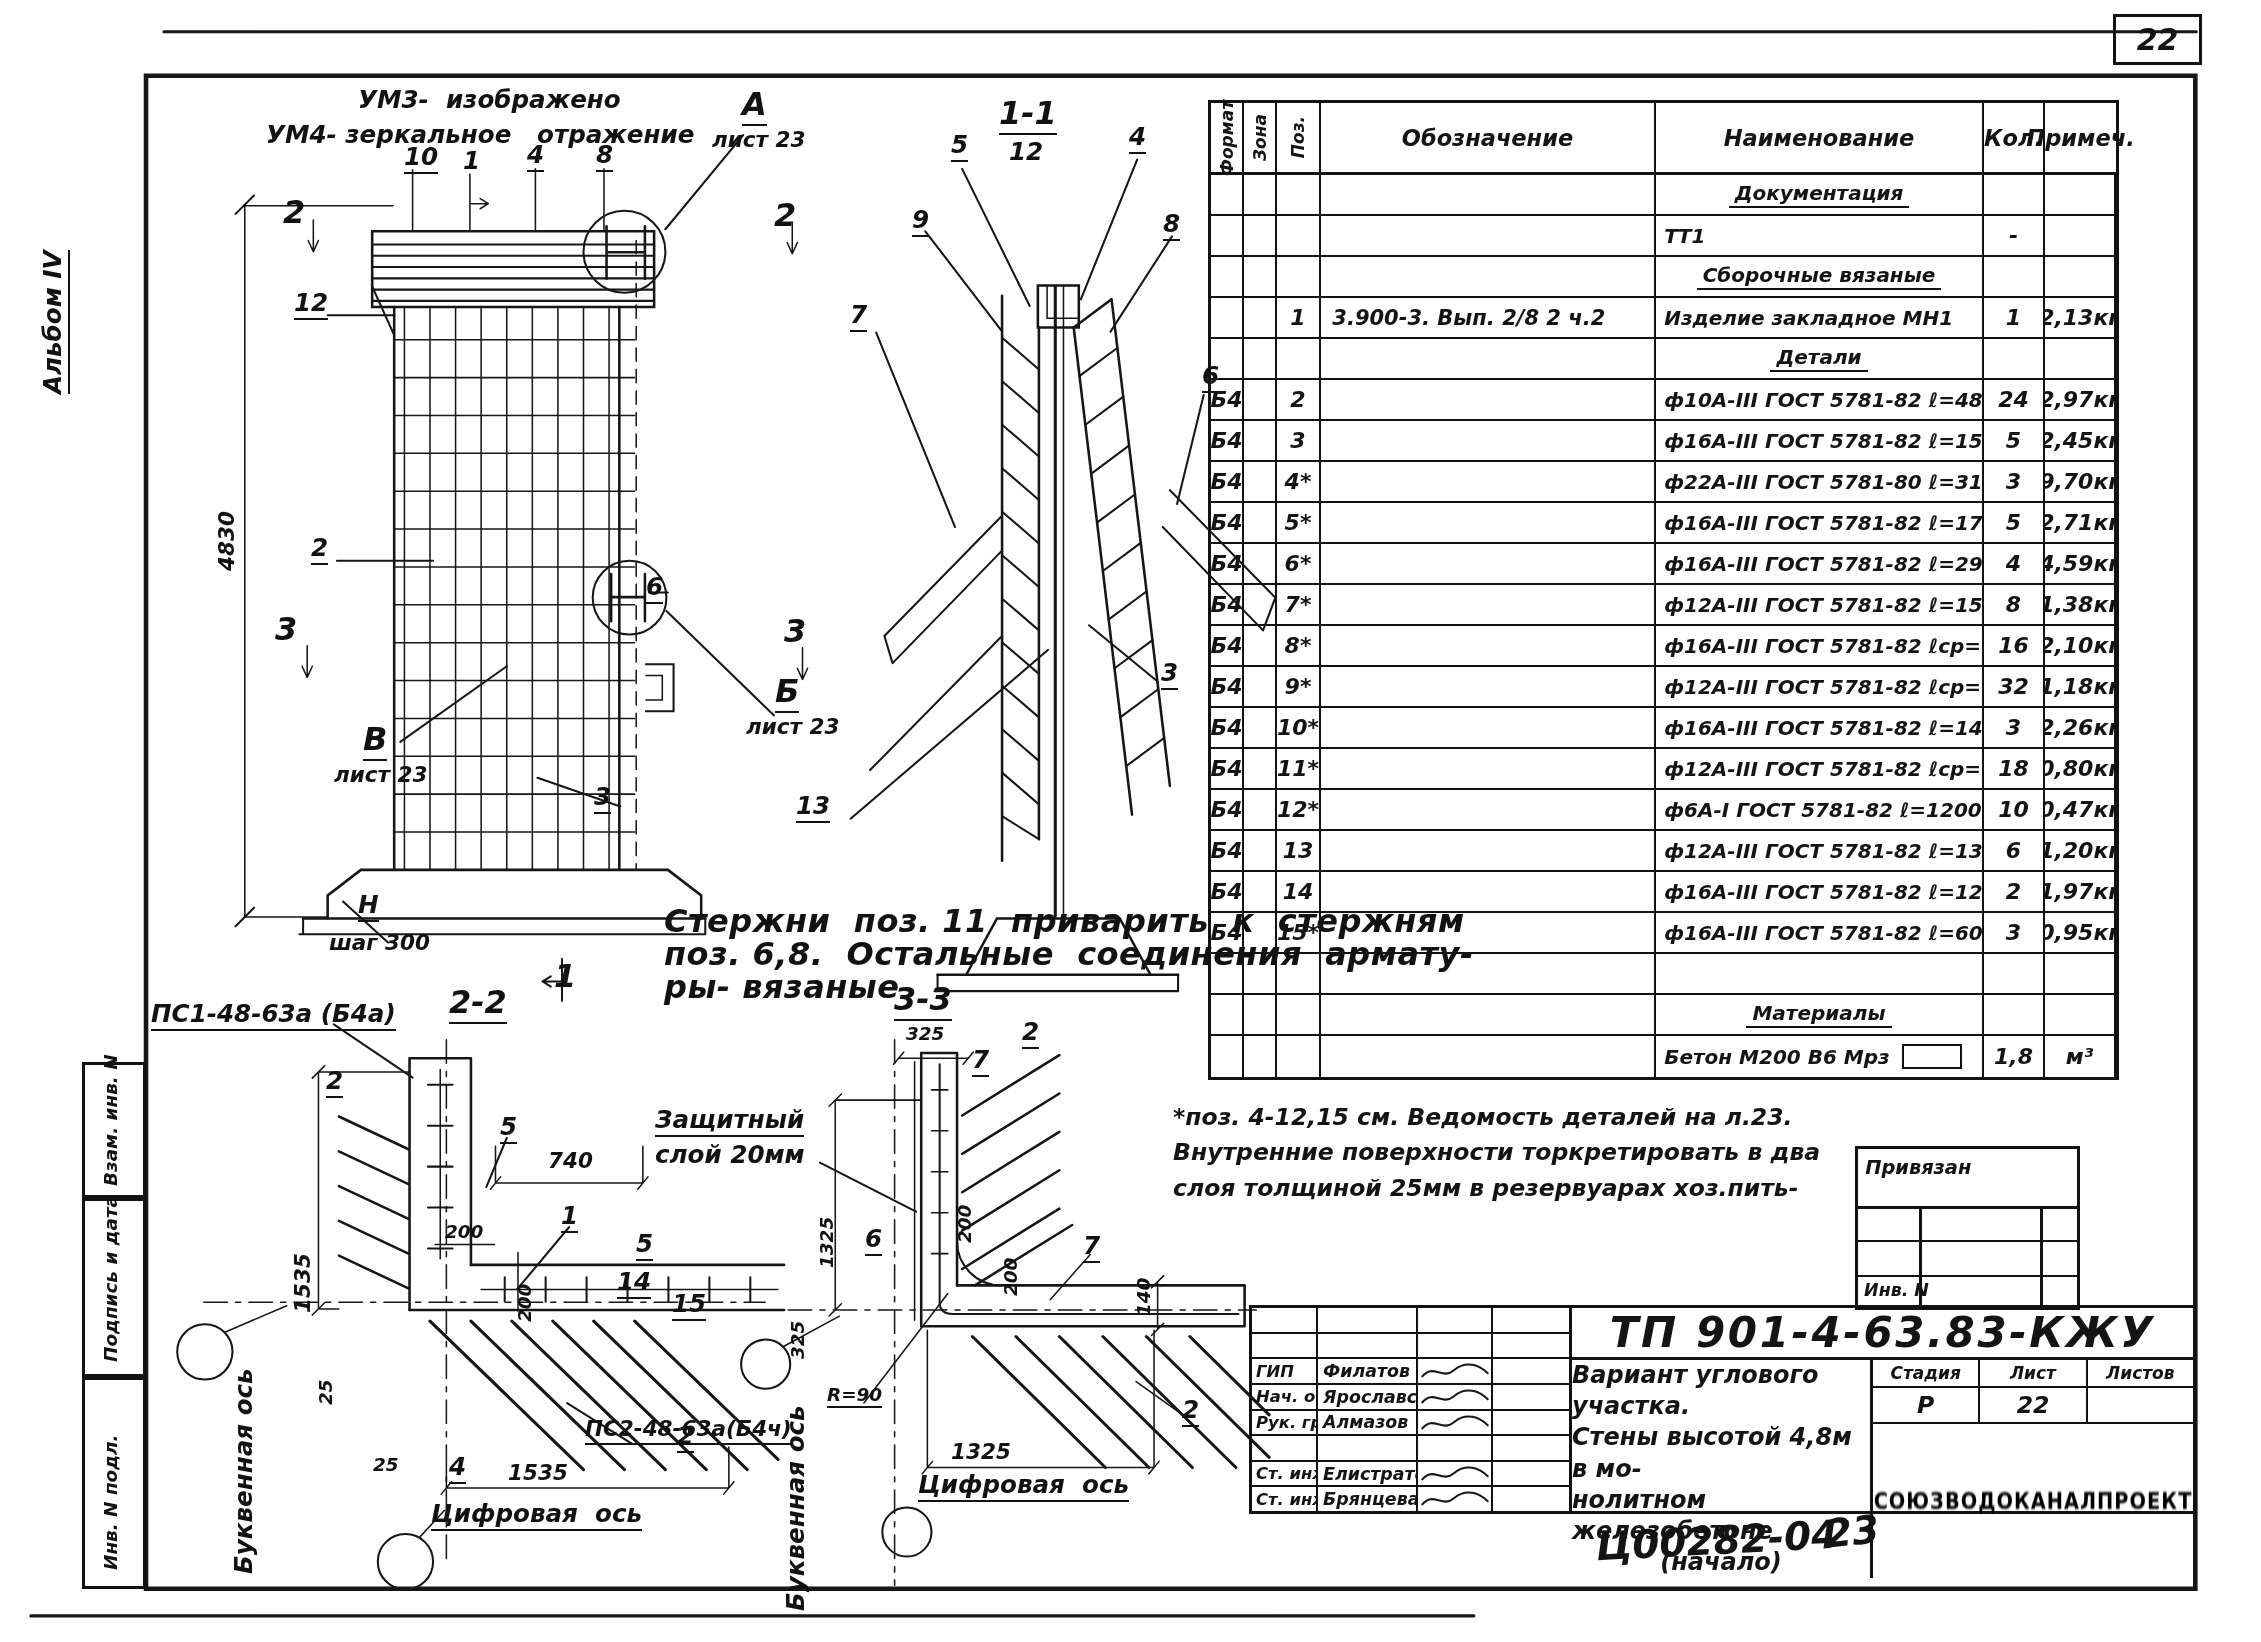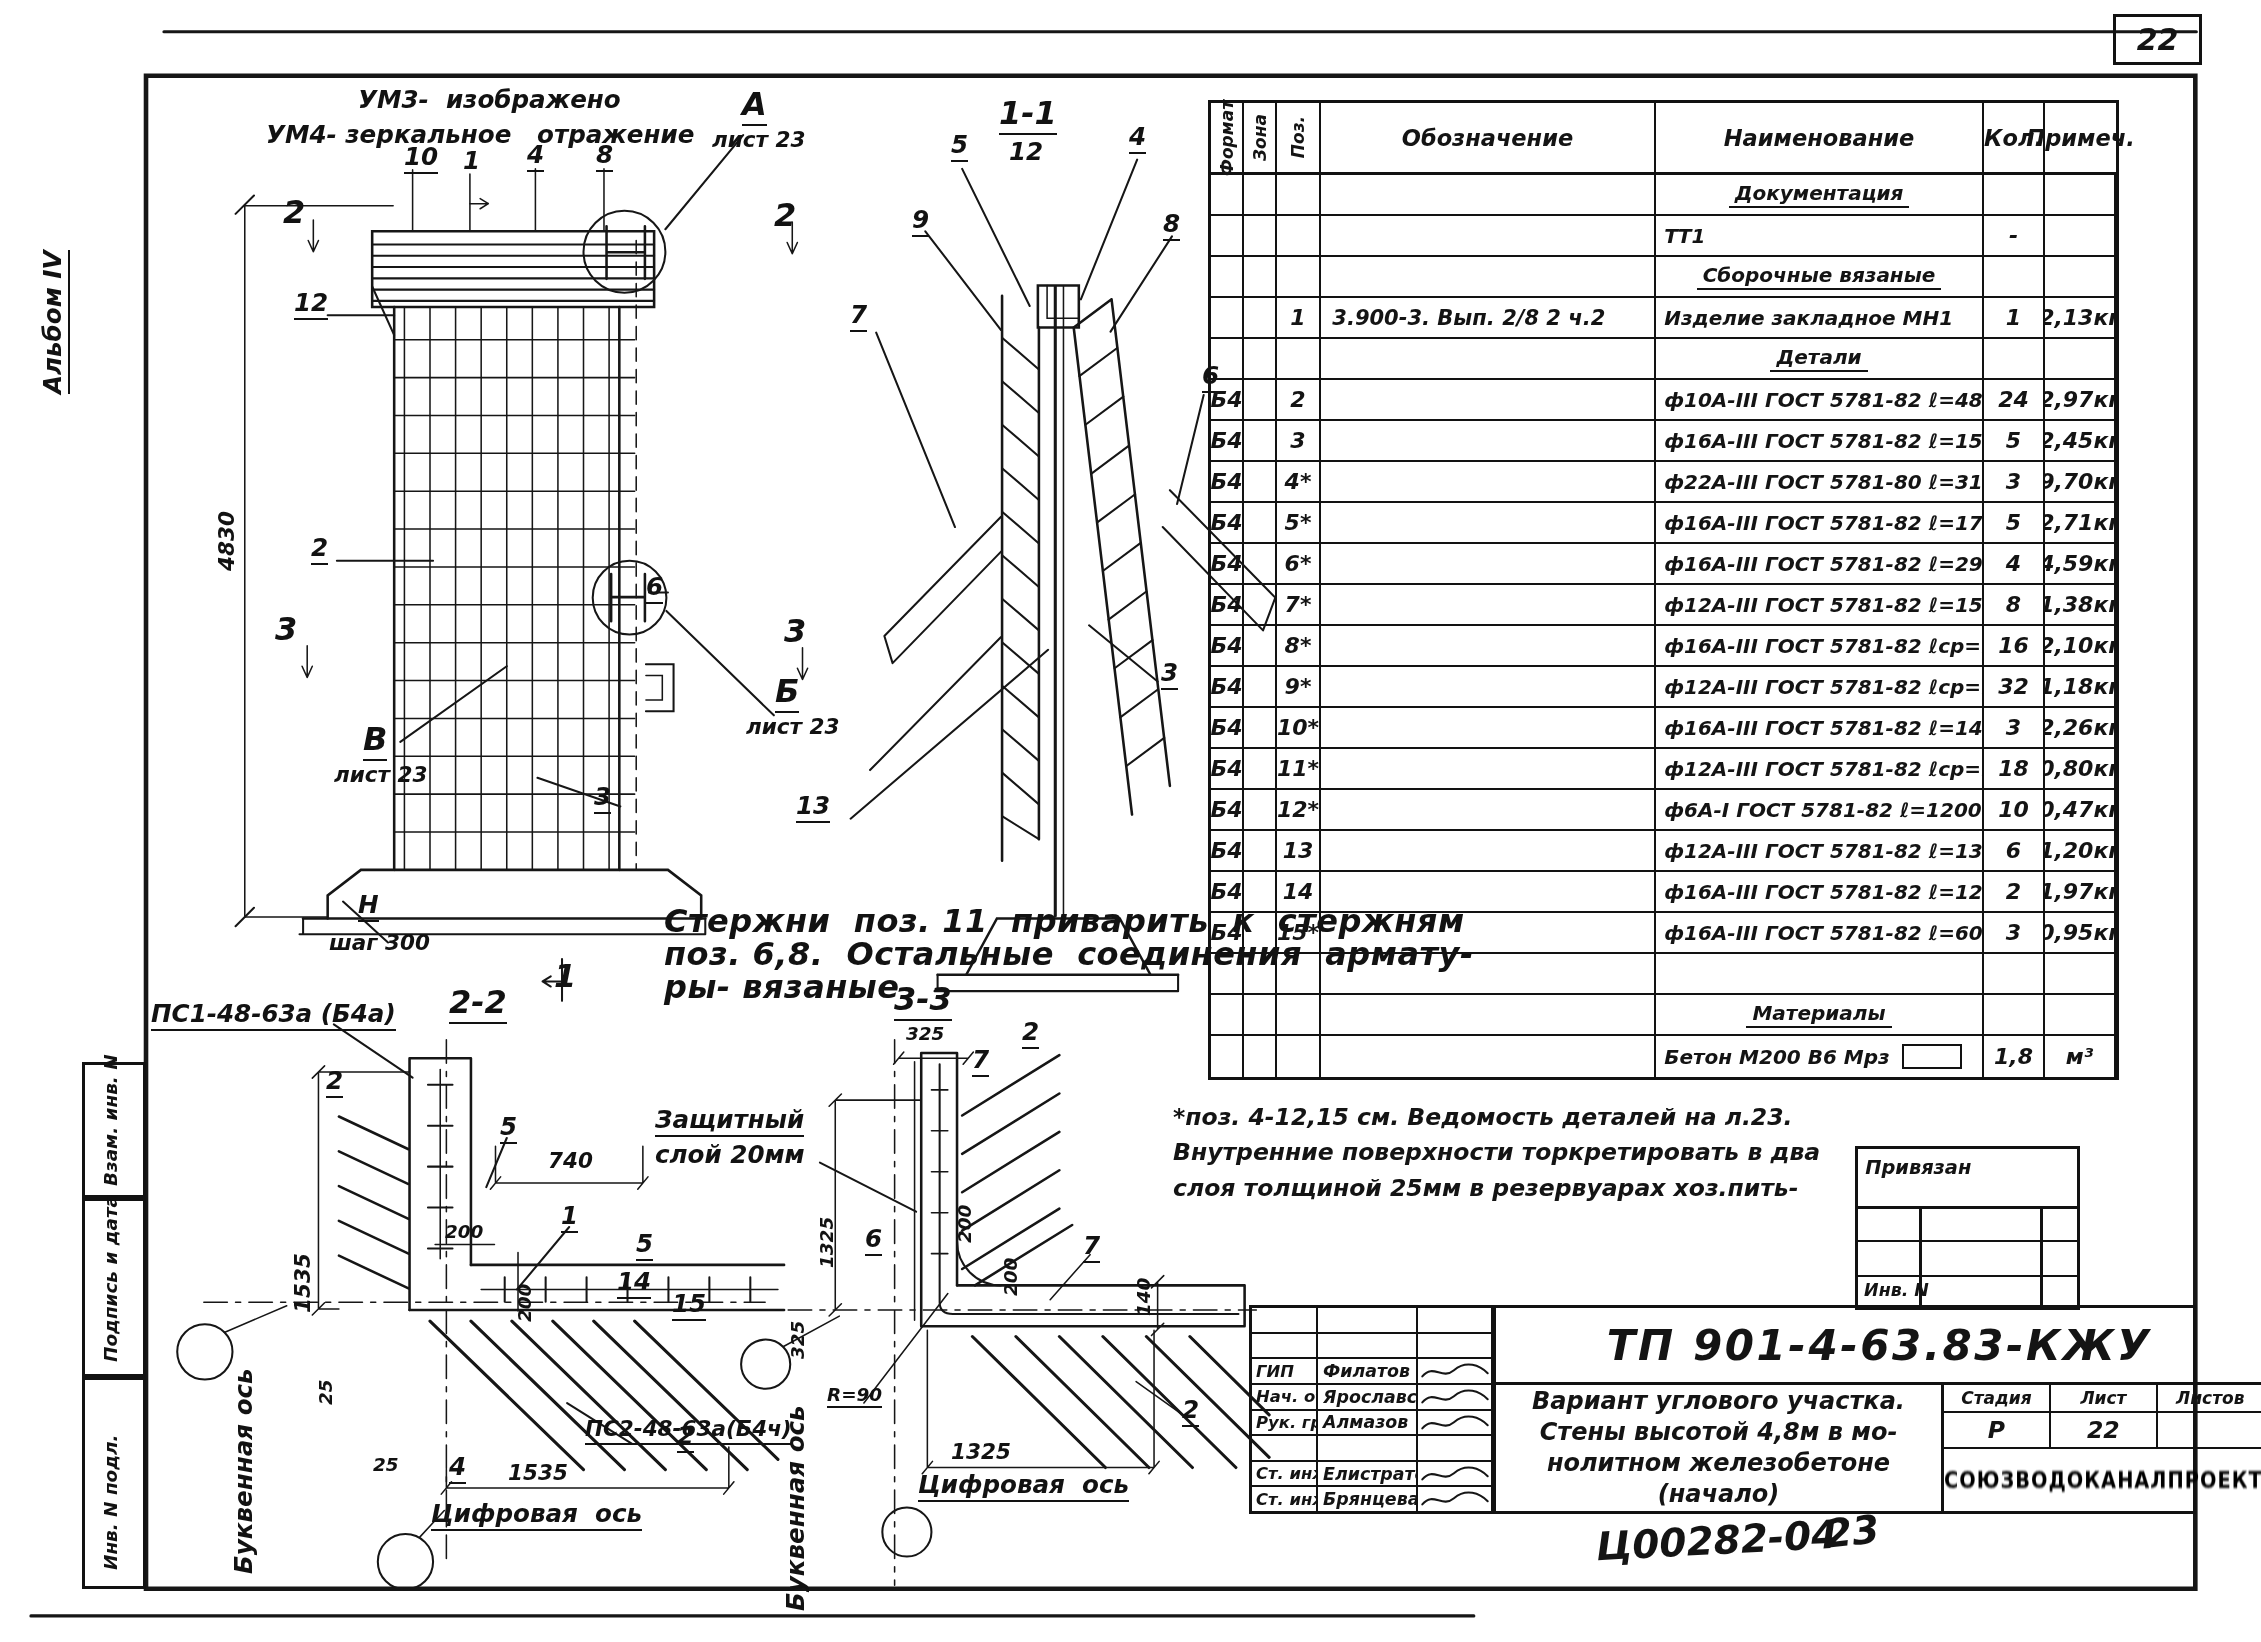--- a/index.html
+++ b/index.html
@@ -52,21 +52,21 @@
   .rr{width:66px;border-right:2px solid #121212;display:flex;align-items:center;padding-left:4.1px;
       font:italic 700 16.4px "DejaVu Sans",sans-serif;box-sizing:border-box;white-space:nowrap;overflow:hidden;}
   .rn{width:100px;border-right:2px solid #121212;display:flex;align-items:center;padding-left:5.1px;
       font:italic 700 17.4px "DejaVu Sans",sans-serif;box-sizing:border-box;white-space:nowrap;overflow:hidden;}
   .rs{width:75px;border-right:2px solid #121212;position:relative;box-sizing:border-box;}
   .rd{flex:1;}
   #tb-right{flex:1;display:flex;flex-direction:column;}
   #tb-code{height:77px;border-bottom:3.1px solid #121212;display:flex;align-items:center;justify-content:center;
            font:italic 700 42px "DejaVu Sans",sans-serif;letter-spacing:2.6px;box-sizing:border-box;}
   #tb-bottom{flex:1;display:flex;}
-  #tb-title{width:448px;border-right:3.1px solid #121212;display:flex;flex-direction:column;
+  #tb-title{width:301px;border-right:3.1px solid #121212;display:flex;flex-direction:column;
             align-items:center;justify-content:center;text-align:left;
             font:italic 700 24px/1.3 "DejaVu Sans",sans-serif;box-sizing:border-box;}
   #tb-meta{flex:1;display:flex;flex-direction:column;}
   .meta-hdr{height:28px;display:flex;border-bottom:2px solid #121212;box-sizing:border-box;}
   .mh{flex:1;border-right:2px solid #121212;display:flex;align-items:center;justify-content:center;
       font:italic 700 17px "DejaVu Sans",sans-serif;box-sizing:border-box;}
   .mh:last-child,.mv:last-child{border-right:none;}
   .meta-val{height:36px;display:flex;border-bottom:2px solid #121212;box-sizing:border-box;}
   .mv{flex:1;border-right:2px solid #121212;display:flex;align-items:center;justify-content:center;
       font:italic 700 23.5px "DejaVu Sans",sans-serif;box-sizing:border-box;}

